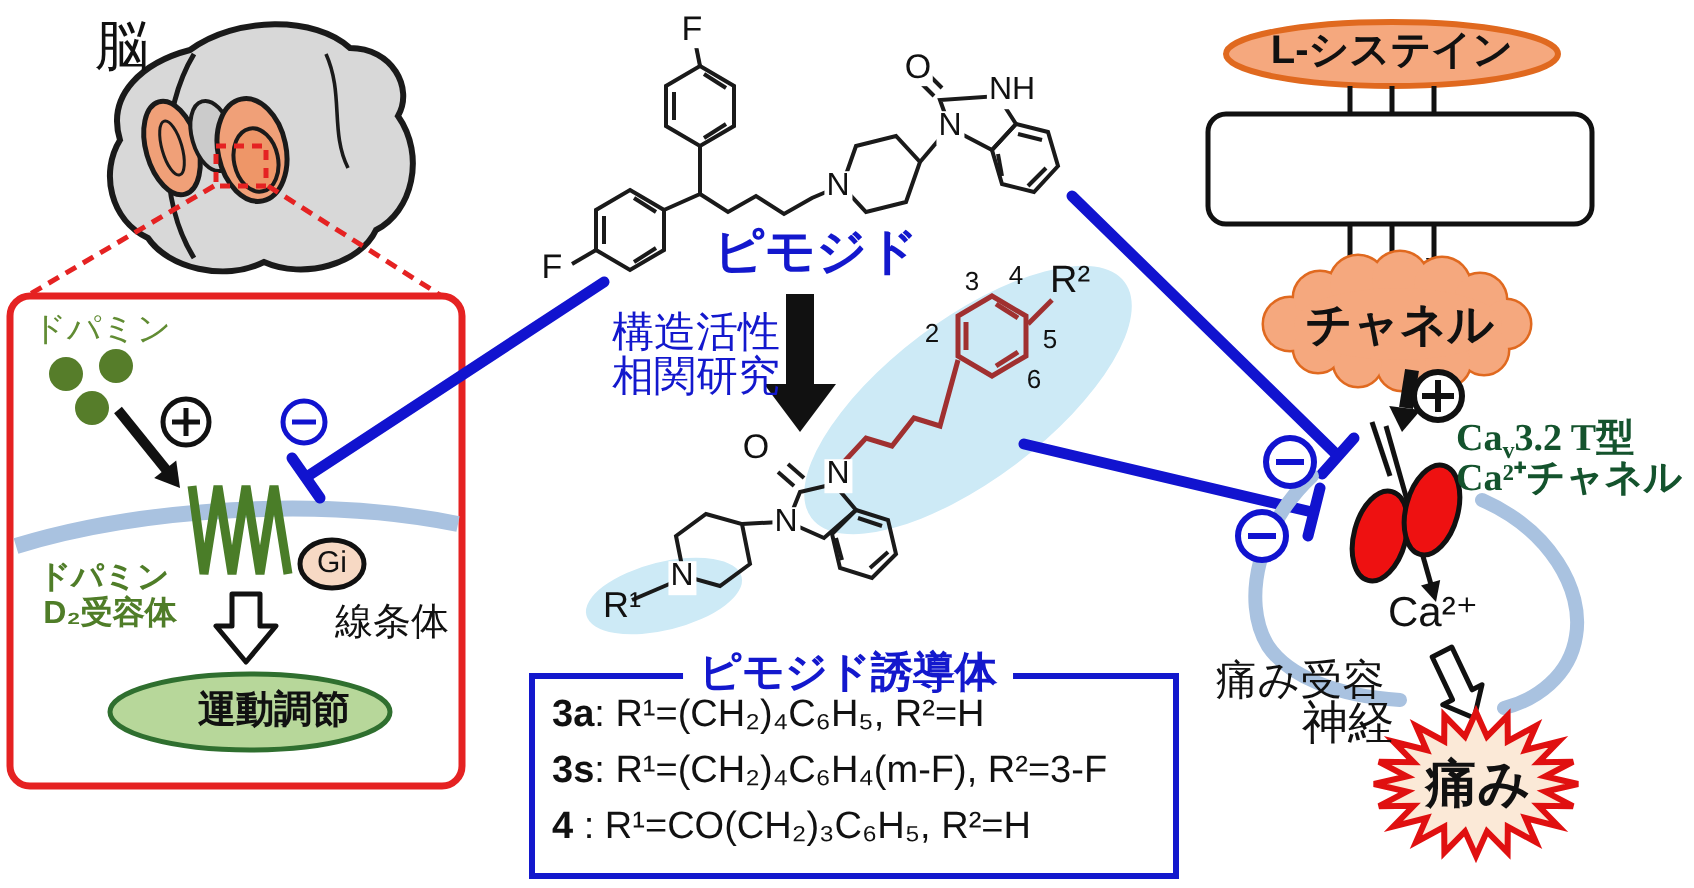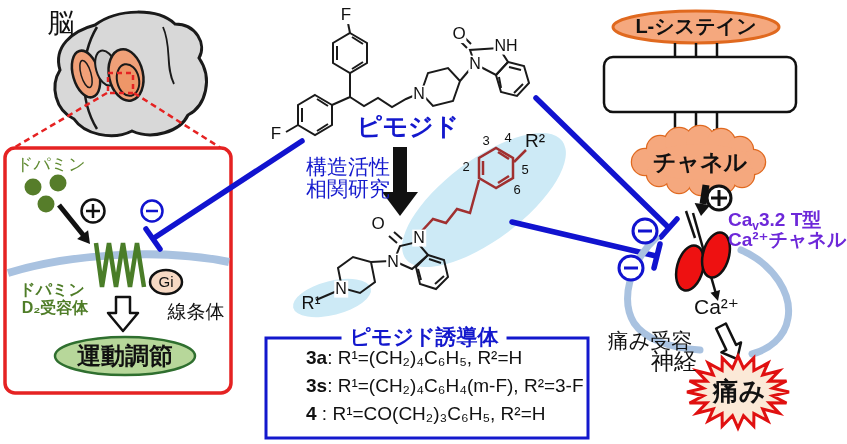--- a/index.html
+++ b/index.html
@@ -5,25 +5,25 @@
   html,body{margin:0;padding:0;background:#fff;}
   #fig{position:relative;width:847px;height:444px;background:#fff;overflow:hidden;
        font-family:"Liberation Sans","DejaVu Sans",sans-serif;}
   svg{position:absolute;left:0;top:0;}
   .t{position:absolute;white-space:nowrap;color:#111;line-height:1.05;
      font-family:"Liberation Sans","DejaVu Sans",sans-serif;}
   .c{transform:translate(-50%,-50%);}
   .blue{color:#1318cd;}
   .green{color:#618c33;}
   .dgreen{color:#4f7d28;font-weight:bold;}
-  .redtx{color:#6d28d9;font-weight:bold;}
+  .redtx{color:#14532d;font-weight:bold;font-family:Liberation Serif, serif;}
   .atom{background:#fff;padding:0 1px;}
   .subv{font-size:12px;vertical-align:-4px;font-weight:bold;}
   .row{position:absolute;left:276px;font-size:19px;color:#111;white-space:nowrap;}
-  .row b{font-weight:bold;margin-left:30px;}
+  .row b{font-weight:bold;}
 </style>
 </head>
 <body>
 
 <div id="fig">
 
 <svg width="847" height="444" viewBox="0 0 847 444">
 
   <g>
     <path d="M 95,25 C 118,8 158,8 175,24 C 196,24 207,44 199,58 C 213,78 206,106 188,115
@@ -236,21 +236,21 @@
   </g>
 </svg>
 
 <div class="t c" style="left:61px;top:23px;font-size:27px;">脳</div>
 
 <div class="t green" style="left:16px;top:156px;font-size:17px;">ドパミン</div>
 <div class="t c dgreen" style="left:52px;top:290px;font-size:16px;">ドパミン</div>
 <div class="t c dgreen" style="left:55px;top:308px;font-size:16px;">D₂受容体</div>
 <div class="t c" style="left:166px;top:282px;font-size:15px;">Gi</div>
 <div class="t c" style="left:196px;top:312px;font-size:19px;">線条体</div>
-<div class="t c" style="left:125px;top:356px;font-size:24px;font-weight:bold;">運動調節</div>
+<div class="t c" style="left:137px;top:356px;font-size:19px;font-weight:bold;">運動調節</div>
 
 <div class="t c atom" style="left:346px;top:15px;font-size:17px;">F</div>
 <div class="t c atom" style="left:276px;top:134px;font-size:17px;">F</div>
 <div class="t c atom" style="left:459px;top:34px;font-size:17px;">O</div>
 <div class="t c atom" style="left:506px;top:46px;font-size:16px;">NH</div>
 <div class="t c atom" style="left:475px;top:64px;font-size:16px;">N</div>
 <div class="t c atom" style="left:419px;top:94px;font-size:16px;">N</div>
 <div class="t c blue" style="left:408px;top:126px;font-size:25px;font-weight:bold;">ピモジド</div>
 
 <div class="t blue" style="left:306px;top:156px;font-size:21px;">構造活性</div>

